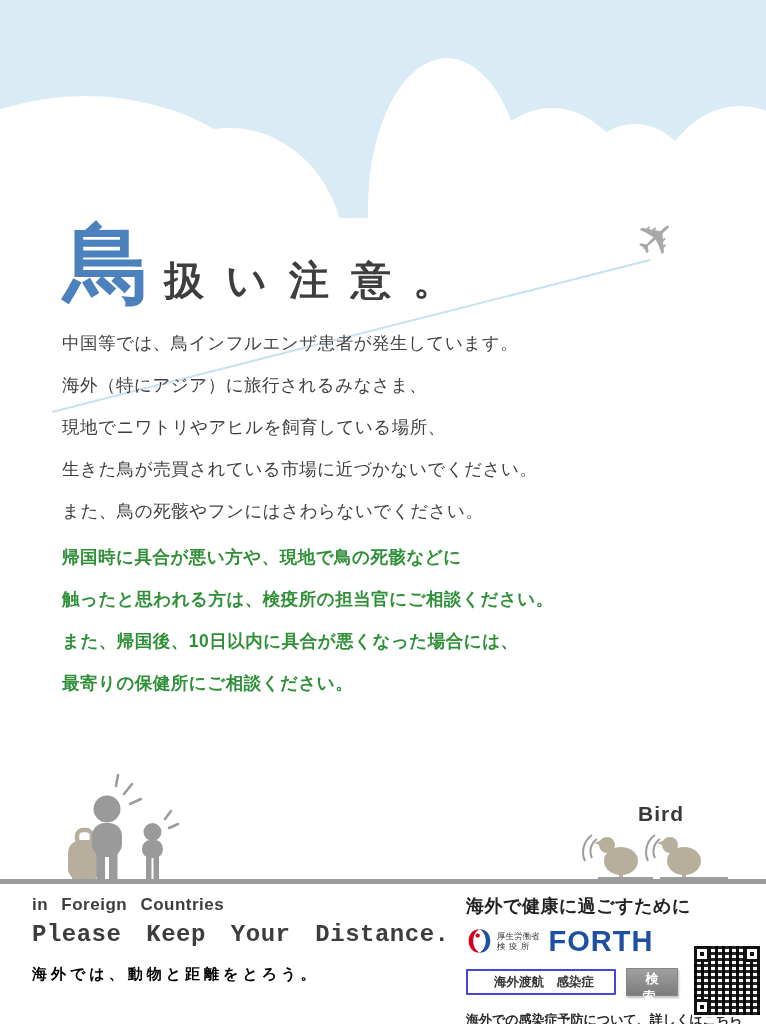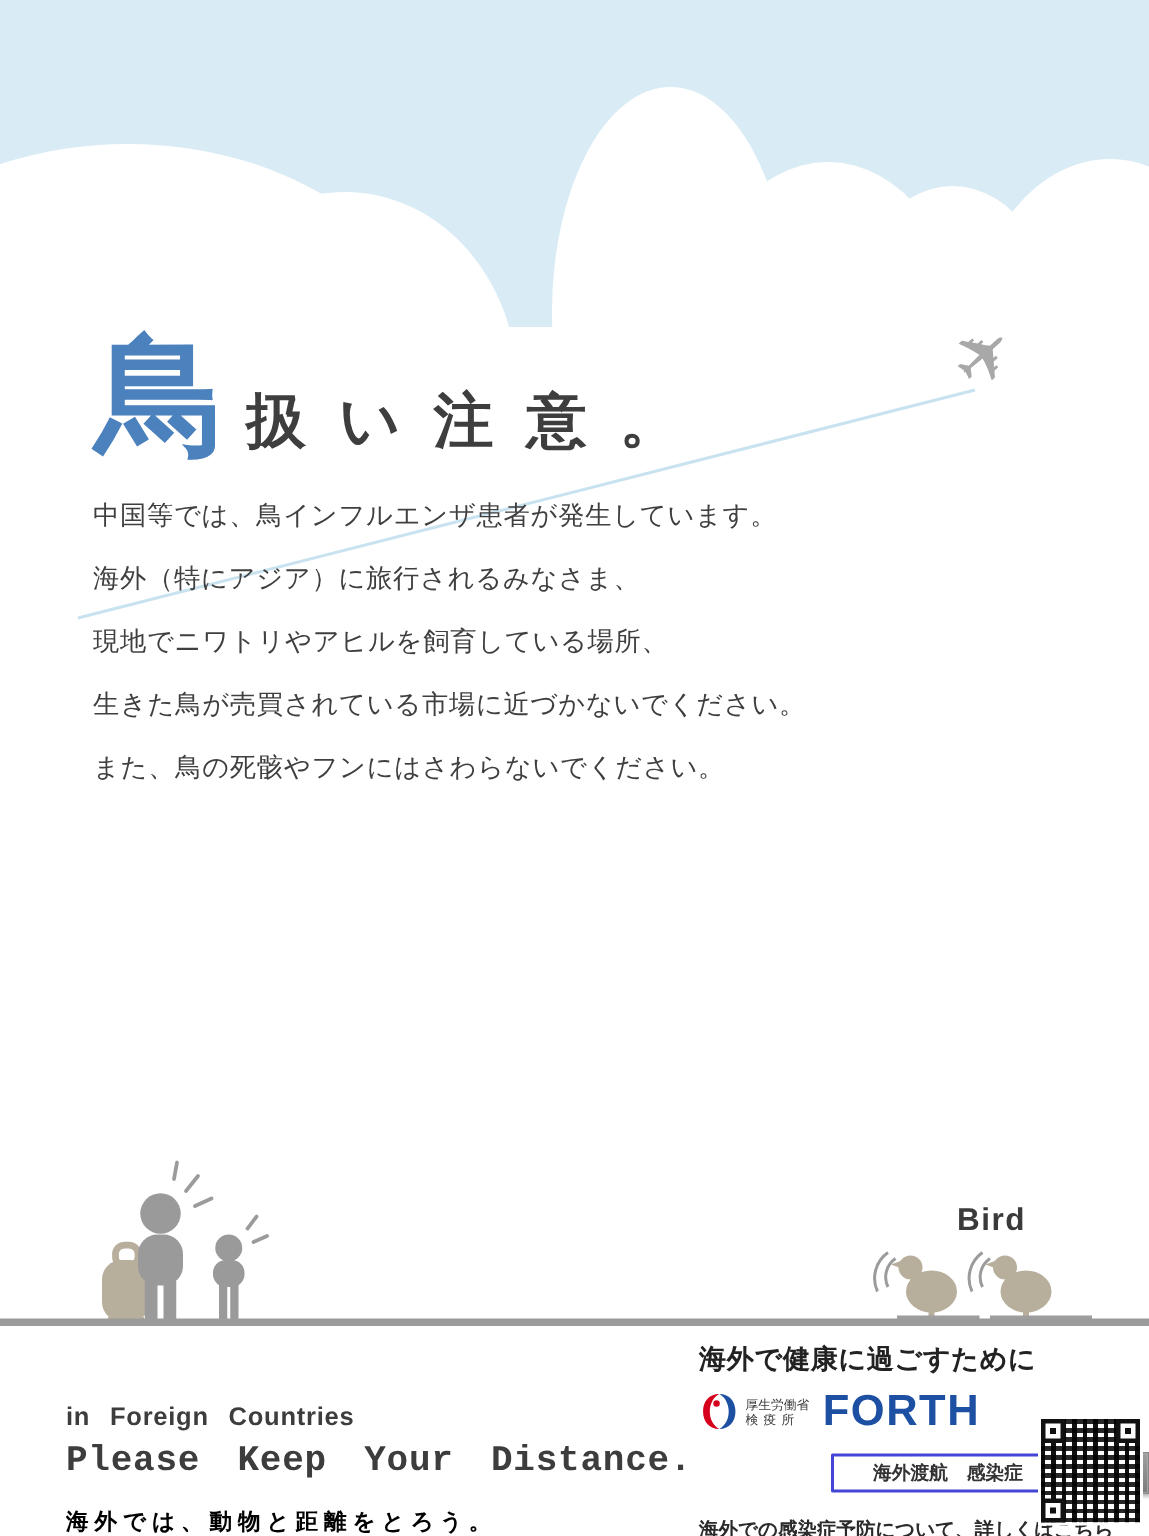--- a/index.html
+++ b/index.html
@@ -47,32 +47,32 @@
   .advisory p.gap{margin-top:6px;}
   
   .figures-svg{position:absolute;left:30px;top:758px;}
   .birds-svg{position:absolute;left:580px;top:826px;}
   .bird-label{
     position:absolute;left:638px;top:802px;font-size:21px;font-weight:bold;
     color:#3a3a3a;letter-spacing:1px;
   }
   .ground{position:absolute;left:0;top:879px;width:766px;height:5px;background:#9b9b9b;}
   
-  .footer-left{position:absolute;left:44px;top:895px;margin-top:40px;}
+  .footer-left{position:absolute;left:32px;top:895px;}
   .fl-en1{font-size:17px;font-weight:bold;color:#3d3d3d;word-spacing:8px;letter-spacing:0.5px;}
   .fl-en2{font-size:24px;font-weight:bold;color:#3d3d3d;word-spacing:10px;margin-top:6px;letter-spacing:0.5px;font-family:Liberation Mono, monospace;}
   .fl-jp{font-size:15px;font-weight:bold;color:#000000;letter-spacing:4px;margin-top:17px;}
   
   .footer-right{position:absolute;left:466px;top:894px;width:300px;}
   .fr-heading{font-size:18px;font-weight:bold;color:#222222;letter-spacing:0.5px;}
   .logo-row{display:flex;align-items:center;margin-top:7px;height:32px;}
   .org{margin-left:4px;font-size:8.5px;font-weight:normal;color:#3a3a3a;line-height:1.2;}
   .org .office{letter-spacing:3.5px;display:block;}
   .brand{margin-left:9px;font-size:29px;font-weight:bold;color:#1d50a2;letter-spacing:1px;line-height:1;}
-  .search-row{margin-top:11px;display:flex;align-items:center;justify-content:flex-end;}
+  .search-row{margin-top:11px;display:flex;align-items:center;}
   .search-input{
     width:120px;height:22px;border:2px solid #4545d8;border-radius:1px;
     font-size:12.5px;font-weight:bold;color:#333333;padding:0 0 0 26px;outline:none;
     font-family:"Liberation Sans",sans-serif;
   }
   .search-btn{
     margin-left:10px;width:52px;height:28px;border:1px solid #878787;
     background:linear-gradient(#a0a0a0,#7c7c7c);color:#ffffff;font-size:13px;
     font-weight:bold;letter-spacing:6px;text-indent:6px;cursor:pointer;
     box-shadow:1px 2px 2px rgba(0,0,0,0.25);
@@ -115,20 +115,26 @@
   </div>
 
   <div class="body-text">
     <p>中国等では、鳥インフルエンザ患者が発生しています。</p>
     <p>海外（特にアジア）に旅行されるみなさま、</p>
     <p>現地でニワトリやアヒルを飼育している場所、</p>
     <p>生きた鳥が売買されている市場に近づかないでください。</p>
     <p>また、鳥の死骸やフンにはさわらないでください。</p>
   </div>
 
+  <div class="advisory">
+    <p>帰国時に具合が悪い方や、現地で鳥の死骸などに</p>
+    <p>触ったと思われる方は、検疫所の担当官にご相談ください。</p>
+    <p class="gap">また、帰国後、10日以内に具合が悪くなった場合には、</p>
+    <p>最寄りの保健所にご相談ください。</p>
+  </div>
 
   <svg class="figures-svg" width="170" height="128" viewBox="0 0 170 128">
     <g>
       <rect x="47" y="72" width="15" height="14" rx="6" fill="none" stroke="#b7ae9c" stroke-width="4.5"></rect>
       <rect x="38" y="82" width="32" height="41" rx="13" fill="#b7ae9c"></rect>
       <rect x="42" y="120" width="5" height="6" fill="#b7ae9c"></rect>
       <rect x="61" y="120" width="5" height="6" fill="#b7ae9c"></rect>
     </g>
     <g>
       <circle cx="77" cy="51" r="13.5" fill="#9a9a9a"></circle>

